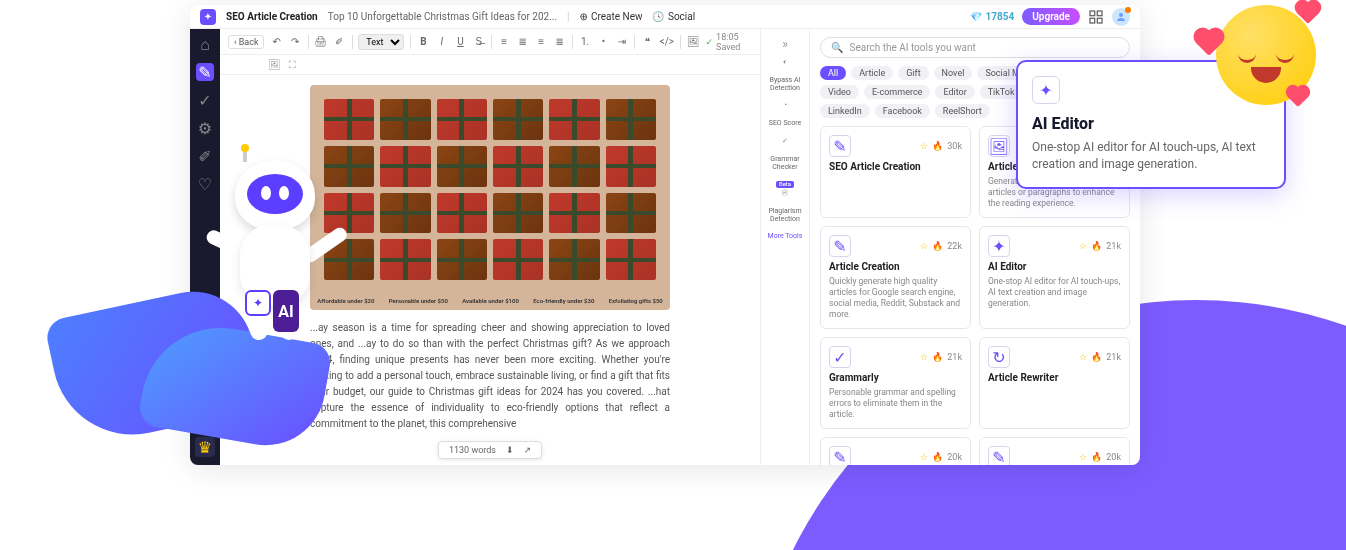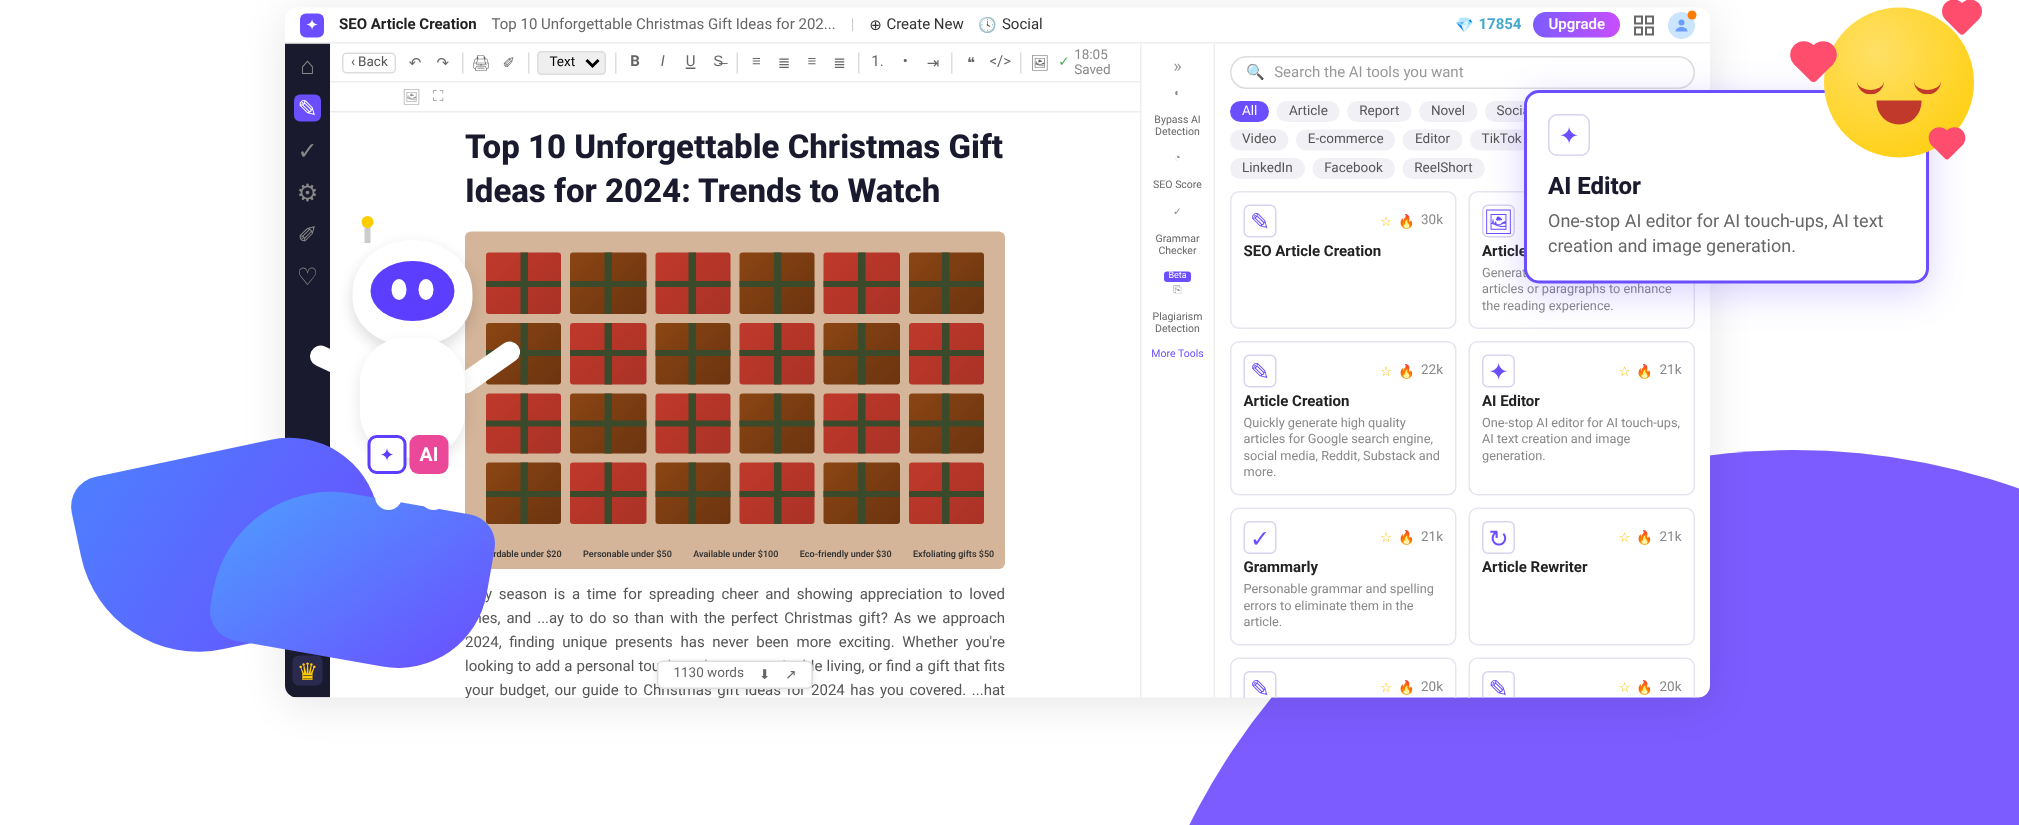--- a/index.html
+++ b/index.html
@@ -87,21 +87,21 @@
 .robot .head{width:80px;height:70px;background:#fff;border-radius:50% 50% 45% 45%;position:absolute;left:30px;top:0;box-shadow:0 4px 10px rgba(0,0,0,0.15)}
 .robot .visor{position:absolute;width:56px;height:40px;background:#5b3eff;border-radius:50%;left:12px;top:14px}
 .robot .eyeb{position:absolute;width:10px;height:14px;background:#fff;border-radius:50%;top:12px}
 .robot .ebl{left:14px}.robot .ebr{right:14px}
 .robot .antenna{position:absolute;width:4px;height:12px;background:#ccc;left:38px;top:-10px}
 .robot .antenna::after{content:"";position:absolute;width:8px;height:8px;background:#ffcc00;border-radius:50%;left:-2px;top:-6px}
 .robot .body{position:absolute;width:70px;height:80px;background:#fff;border-radius:30px;left:35px;top:65px;box-shadow:0 4px 10px rgba(0,0,0,0.1)}
 .robot .arm{position:absolute;width:50px;height:14px;background:#fff;border-radius:10px;top:78px}
 .robot .armL{left:0;transform:rotate(25deg)}
 .robot .armR{right:-5px;transform:rotate(-35deg)}
-.robot .badge{position:absolute;width:26px;height:26px;background:#ec4899;border-radius:6px;left:68px;top:130px;display:flex;align-items:center;justify-content:center;color:#fff;font-size:13px;font-weight:700}
+.robot .badge{position:absolute;width:26px;height:42px;background:#4c1d95;border-radius:6px;left:68px;top:130px;display:flex;align-items:center;justify-content:center;color:#fff;font-size:16px;font-weight:700}
 .robot .badge2{position:absolute;width:26px;height:26px;background:#fff;border:2px solid #5b3eff;border-radius:6px;left:40px;top:130px;display:flex;align-items:center;justify-content:center;color:#5b3eff;font-size:12px}
 .robot .leg{position:absolute;width:18px;height:40px;background:#fff;border-radius:10px;top:140px}
 .robot .legL{left:45px}.robot .legR{left:75px}
 svg{display:block}
 </style>
 </head>
 <body>
 
 <div class="blob"></div>
 
@@ -179,21 +179,20 @@
         <span class="tbtn">🖼</span>
         <span class="saved">
             <span>18:05 Saved</span>
           </span>
       </div>
       <div class="subtool">
         <span>🖼</span>
         <span>⛶</span>
       </div>
       <div class="content">
-        <h1>Top 10 Unforgettable Christmas Gift Ideas for 2024: Trends to Watch</h1>
         <div class="add-line">+ ⠿</div>
         <div class="hero">
           <div class="gift"></div>
             <div class="gift alt"></div>
             <div class="gift"></div>
             <div class="gift alt"></div>
             <div class="gift"></div>
             <div class="gift alt"></div>
           <div class="gift alt"></div>
             <div class="gift"></div>
@@ -253,21 +252,21 @@
         </div>
     </div>
     <div class="rightpanel">
       <div class="search">
         <span>🔍</span>
         <span style="flex:1">Search the AI tools you want</span>
       </div>
       <div class="chips">
         <span class="chip active">All</span>
         <span class="chip">Article</span>
-        <span class="chip">Report</span>
+        <span class="chip">Gift</span>
         <span class="chip">Novel</span>
         <span class="chip">Social Medi</span>
         <span class="chip">Advertising</span>
         <span class="chip">Video</span>
         <span class="chip">E-commerce</span>
         <span class="chip">Editor</span>
         <span class="chip">TikTok</span>
         <span class="chip">Youtube</span>
         <span class="chip">LinkedIn</span>
         <span class="chip">Facebook</span>

